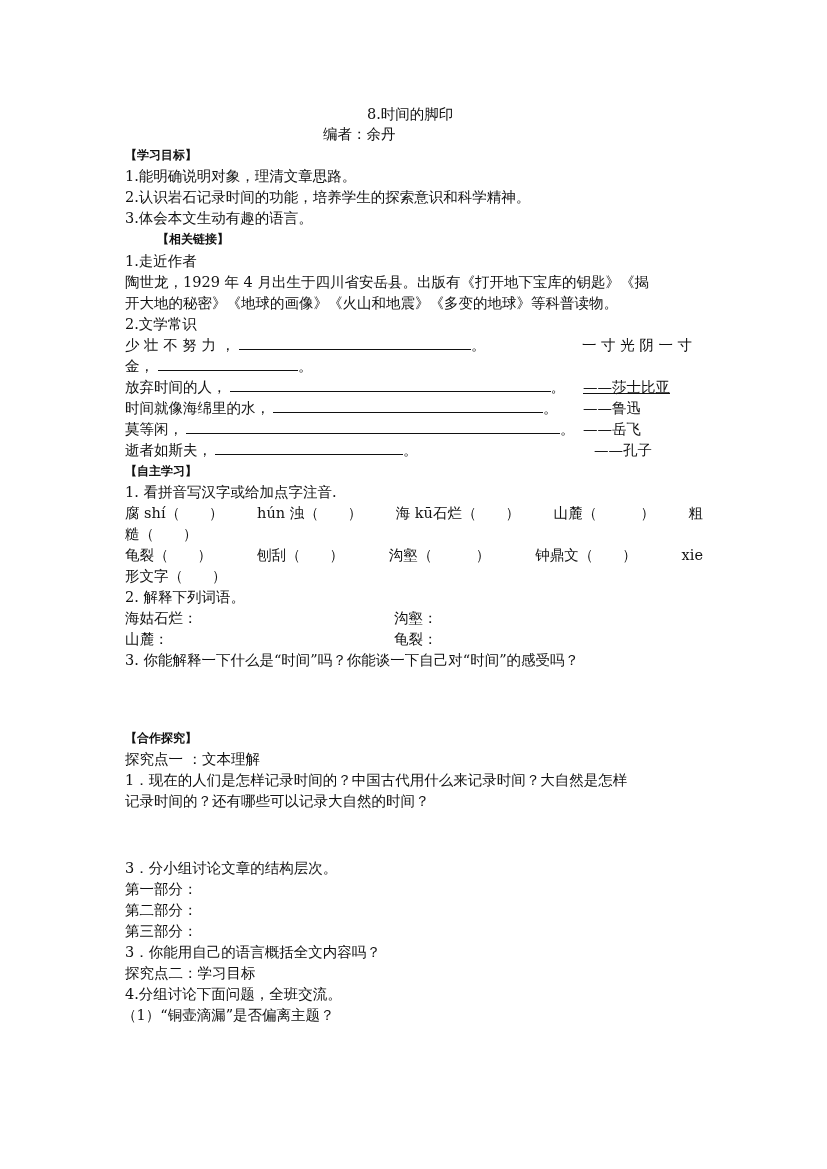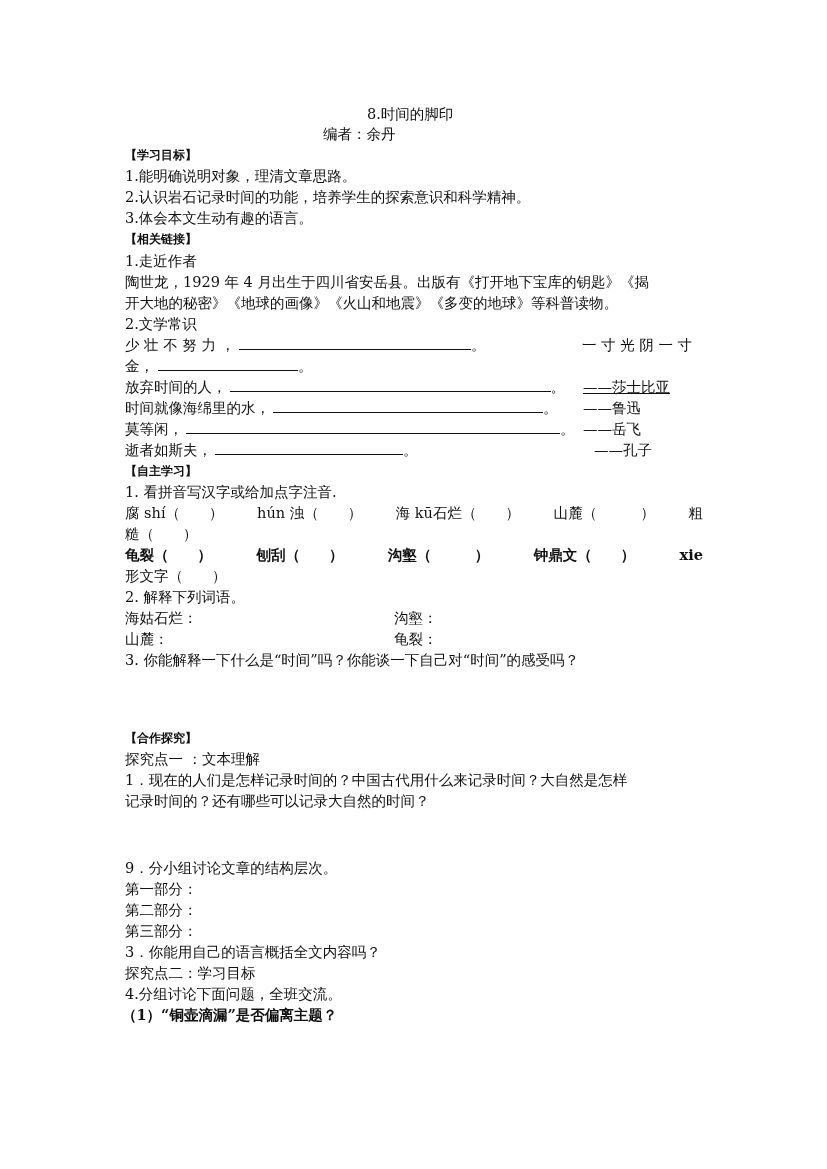--- a/index.html
+++ b/index.html
@@ -20,21 +20,21 @@
 <div class="page">
 
   <div class="ln title" style="top:104px;">8.时间的脚印</div>
   <div class="ln author" style="top:124px;">编者：余丹</div>
 
   <div class="ln h" style="top:145px;">【学习目标】</div>
   <div class="ln" style="top:166px;">1.能明确说明对象，理清文章思路。</div>
   <div class="ln" style="top:187px;">2.认识岩石记录时间的功能，培养学生的探索意识和科学精神。</div>
   <div class="ln" style="top:208px;">3.体会本文生动有趣的语言。</div>
 
-  <div class="ln h" style="top:229px;">【相关链接】</div>
+  <div class="ln h" style="top:229px;margin-left:32px;">【相关链接】</div>
   <div class="ln" style="top:251px;">1.走近作者</div>
   <div class="ln" style="top:272px;">陶世龙，1929 年 4 月出生于四川省安岳县。出版有《打开地下宝库的钥匙》《揭</div>
   <div class="ln" style="top:293px;">开大地的秘密》《地球的画像》《火山和地震》《多变的地球》等科普读物。</div>
   <div class="ln" style="top:314px;">2.文学常识</div>
 
   <div class="ln" style="top:335px;">
     <span>少 壮 不 努 力 ，</span><span class="blank" style="width:232px;margin-left:4px;"></span><span>。</span>
   </div>
   <div class="ln" style="top:335px;left:582px;">一 寸 光 阴 一 寸</div>
 
@@ -67,43 +67,43 @@
 
   <div class="ln just" style="top:503px;">
     <span>腐 shí（　　）</span>
     <span>hún 浊（　　）</span>
     <span>海 kū石烂（　　）</span>
     <span>山麓（　　　）</span>
     <span>粗</span>
   </div>
   <div class="ln" style="top:524px;">糙（　　）</div>
 
-  <div class="ln just" style="top:545px;font-weight:bold;">
+  <div class="ln just" style="top:545px;">
     <span>龟裂（　　）</span>
     <span>刨刮（　　）</span>
     <span>沟壑（　　　）</span>
     <span>钟鼎文（　　）</span>
     <span>xie</span>
   </div>
   <div class="ln" style="top:566px;">形文字（　　）</div>
 
   <div class="ln" style="top:587px;">2. 解释下列词语。</div>
   <div class="ln" style="top:608px;">海姑石烂：</div>
   <div class="ln" style="top:608px;left:394px;">沟壑：</div>
   <div class="ln" style="top:629px;">山麓：</div>
   <div class="ln" style="top:629px;left:394px;">龟裂：</div>
   <div class="ln" style="top:650px;">3. 你能解释一下什么是“时间”吗？你能谈一下自己对“时间”的感受吗？</div>
 
   <div class="ln h" style="top:728px;">【合作探究】</div>
   <div class="ln" style="top:749px;">探究点一 ：文本理解</div>
   <div class="ln" style="top:770px;">1．现在的人们是怎样记录时间的？中国古代用什么来记录时间？大自然是怎样</div>
   <div class="ln" style="top:791px;">记录时间的？还有哪些可以记录大自然的时间？</div>
 
-  <div class="ln" style="top:858px;">9．分小组讨论文章的结构层次。</div>
+  <div class="ln" style="top:858px;">3．分小组讨论文章的结构层次。</div>
   <div class="ln" style="top:879px;">第一部分：</div>
   <div class="ln" style="top:900px;">第二部分：</div>
   <div class="ln" style="top:921px;">第三部分：</div>
   <div class="ln" style="top:942px;">3．你能用自己的语言概括全文内容吗？</div>
   <div class="ln" style="top:963px;">探究点二：学习目标</div>
   <div class="ln" style="top:984px;">4.分组讨论下面问题，全班交流。</div>
-  <div class="ln" style="top:1005px;left:122px;font-weight:bold;">（1）“铜壶滴漏”是否偏离主题？</div>
+  <div class="ln" style="top:1005px;left:122px;">（1）“铜壶滴漏”是否偏离主题？</div>
 
 </div>
 
 </body></html>

